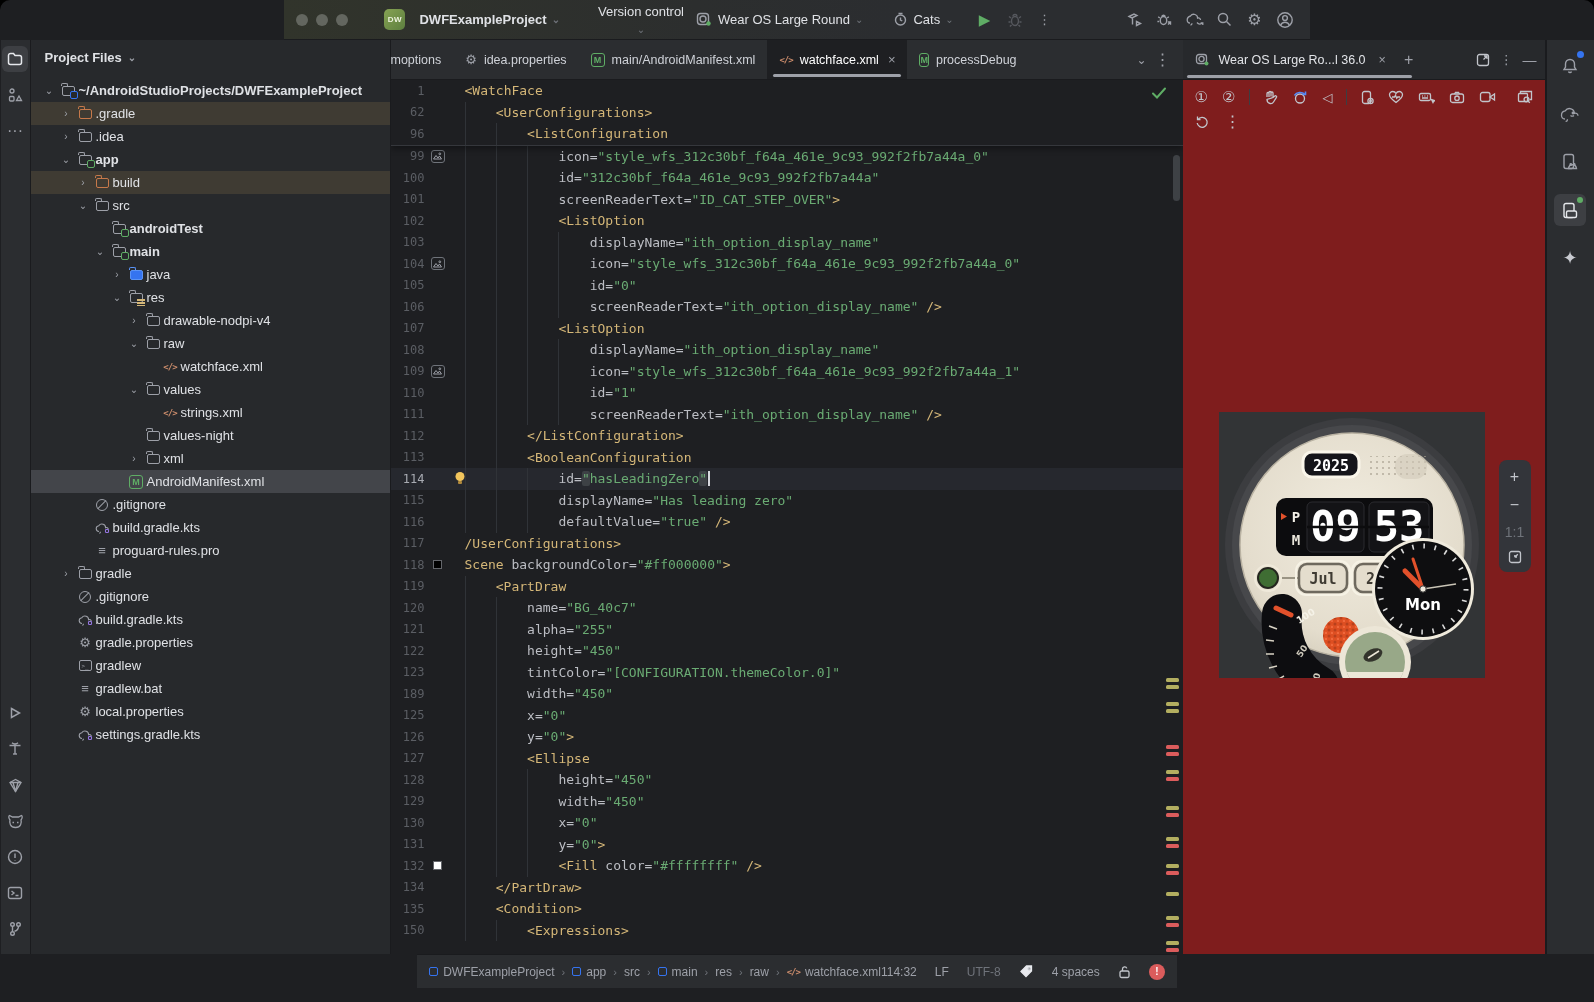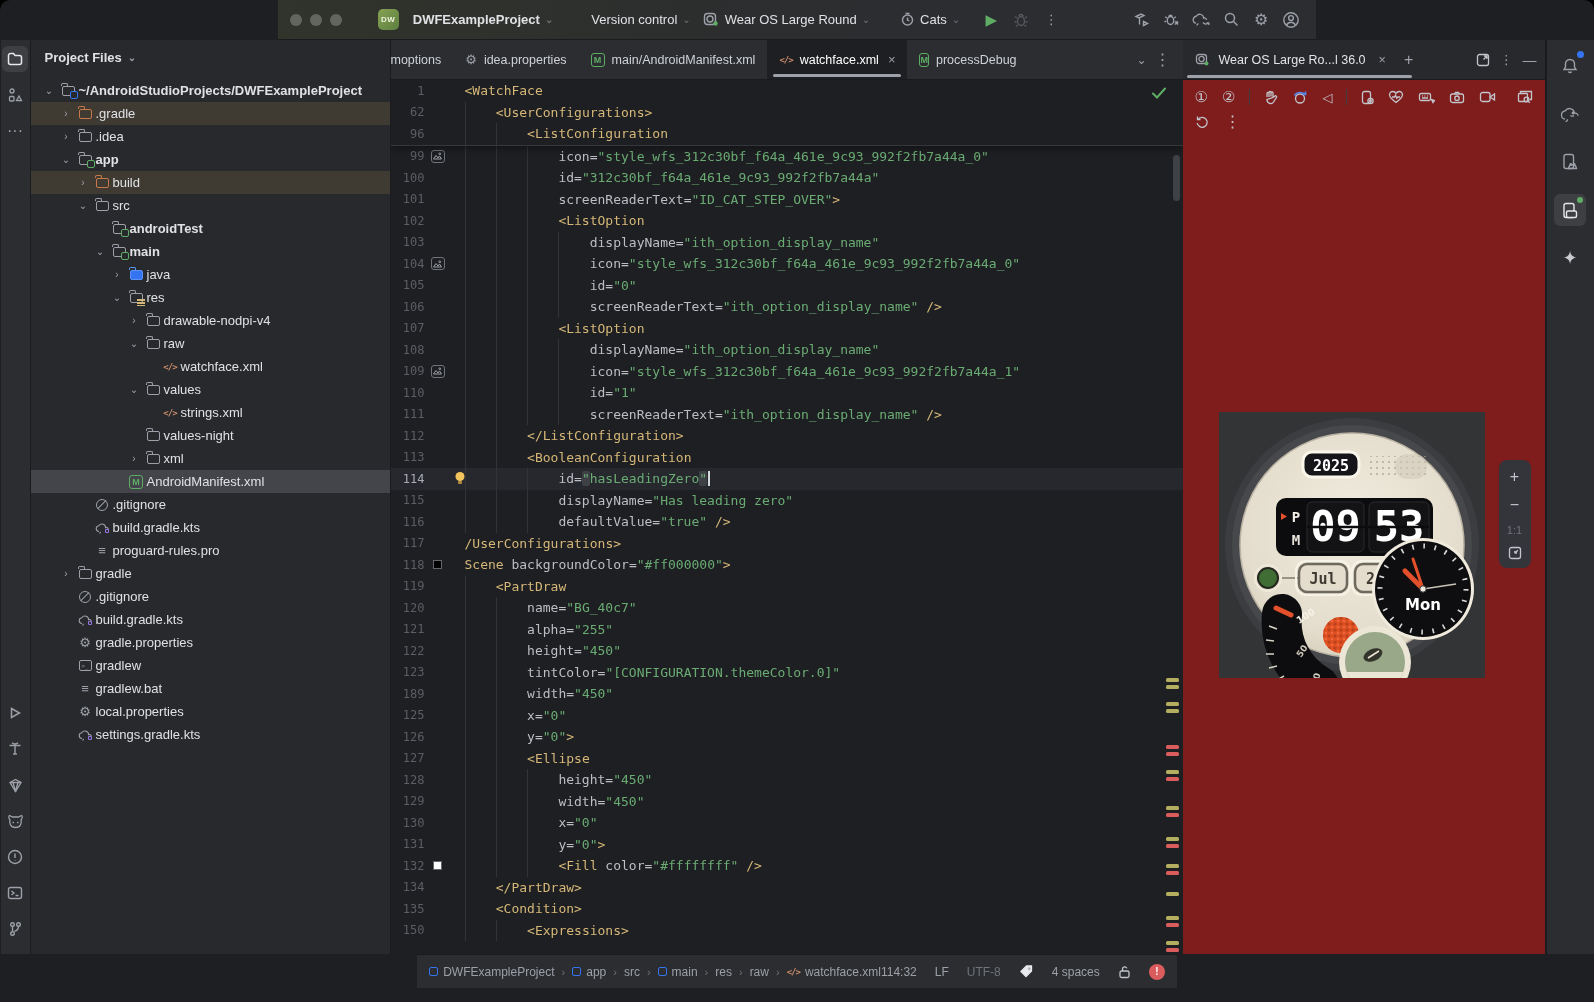--- a/index.html
+++ b/index.html
@@ -100,21 +100,21 @@
   #rp-tab{display:flex;align-items:center;gap:7px;color:#e2e4e8;padding:0 4px;}
   #rp-tab::after{content:"";position:absolute;left:4px;bottom:1px;width:225px;height:3px;border-radius:2px;background:#9da0a8;}
   #rp-tabrow .x{color:var(--dim);margin-left:6px;}
   #rp-actions{margin-left:auto;display:flex;align-items:center;gap:10px;color:var(--dim);}
   .rp-toolrow{display:flex;align-items:center;gap:14px;padding:8px 12px 2px;color:#c2c5cb;}
   .rp-toolrow2{display:flex;align-items:center;gap:16px;padding:4px 12px 6px;color:#c2c5cb;}
   .vdiv{width:1px;height:16px;background:#3c3e42;}
   .rico{display:flex;align-items:center;justify-content:center;color:#c2c5cb;}
   #device{position:absolute;left:36px;top:372px;width:266px;height:266px;background:var(--bg3);}
   #zoomctl{position:absolute;right:14px;top:420px;width:32px;background:#33353a;border-radius:8px;display:flex;flex-direction:column;align-items:center;gap:10px;padding:8px 0;color:#c2c5cb;font-size:16px;}
-  #zoomctl .rst{font-size:11px;color:var(--dimmer);}
+  #zoomctl .rst{font-size:14px;color:var(--dimmer);}
   
   #statusbar{height:34px;flex:0 0 34px;background:var(--bg2);border-top:1px solid var(--border);display:flex;align-items:center;font-size:12px;color:var(--dim);padding:0 12px;}
   #crumbs{display:flex;align-items:center;gap:7px;}
   .crumb{display:flex;align-items:center;gap:5px;}
   .crumbsep{color:var(--dimmer);font-size:11px;}
   .msq{width:9px;height:9px;border:1.5px solid var(--blue);border-radius:2px;}
   #sb-right{margin-left:auto;display:flex;align-items:center;gap:18px;}
   #sb-right .dimtxt{color:var(--dimmer);}
   .errball{width:16px;height:16px;border-radius:50%;background:#db5c5c;color:#fff;font-size:10px;font-weight:bold;display:flex;align-items:center;justify-content:center;}
   #bottomstrip{height:14px;flex:0 0 14px;background:repeating-linear-gradient(90deg,#39201f 0 1px,#241517 1px 3px);}
@@ -129,21 +129,21 @@
     <div id="traffic">
       <span class="tl"></span>
       <span class="tl"></span>
       <span class="tl"></span>
     </div>
     <div id="appicon">DW</div>
     <div class="tbtn">
       <span>DWFExampleProject</span>
       <span class="chev">⌄</span>
     </div>
-    <div class="tbtn" style="margin-left:26px;font-weight:400;">
+    <div class="tbtn" style="margin-left:26px;font-weight:400;flex-direction:column;">
       <span>Version control</span>
       <span class="chev">⌄</span>
     </div>
 
     <div id="tb-center">
       <div class="tbtn" style="font-weight:400;">
         <span class="rico">
           <svg width="17" height="15" viewBox="0 0 17 15" fill="none" stroke="#9da0a8" stroke-width="1.4">
               <rect x="1.5" y="1.5" width="11" height="11" rx="3"></rect>
               <circle cx="7" cy="7" r="3"></circle>

